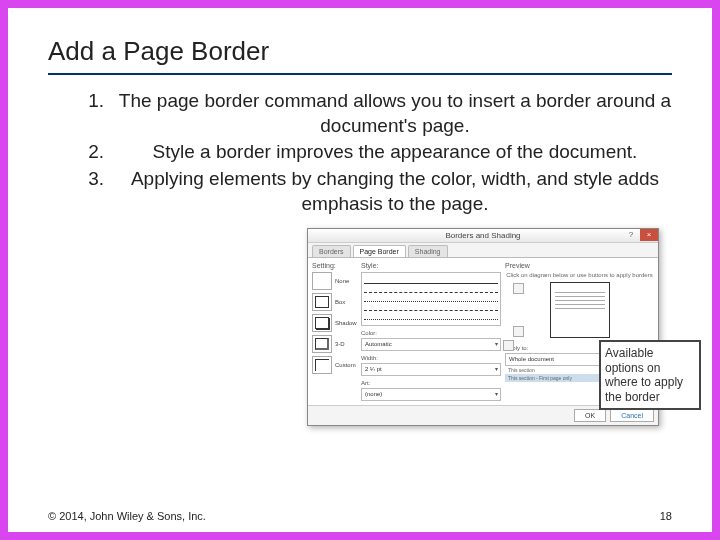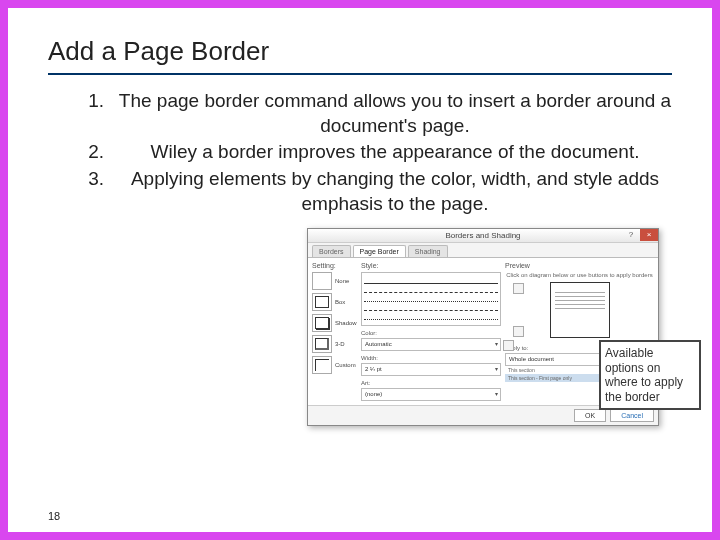--- a/index.html
+++ b/index.html
@@ -314,21 +314,21 @@
     <h1 class="title">Add a Page Border</h1>
     <div class="title-underline"></div>
 
     <ol class="list">
       <li>
         <span class="num">1.</span>
         <span class="txt">The page border command allows you to insert a border around a document's page.</span>
       </li>
       <li>
         <span class="num">2.</span>
-        <span class="txt">Wiley a border improves the appearance of the document.</span>
+        <span class="txt">Style a border improves the appearance of the document.</span>
       </li>
       <li>
         <span class="num">3.</span>
         <span class="txt">Applying elements by changing the color, width, and style adds emphasis to the page.</span>
       </li>
     </ol>
 
     <div class="dialog-wrap">
       <div class="dialog">
         <div class="dlg-title">
@@ -409,15 +409,16 @@
         <div class="dlg-footer">
           <div class="dlg-btn">OK</div>
           <div class="dlg-btn cancel">Cancel</div>
         </div>
       </div>
       <div class="callout-box">Available options on where to apply the border</div>
     </div>
   </div>
 
   <div class="footer">
+    <span>© 2014, John Wiley &amp; Sons, Inc.</span>
     <span>18</span>
   </div>
 </div>
 
 </body></html>

